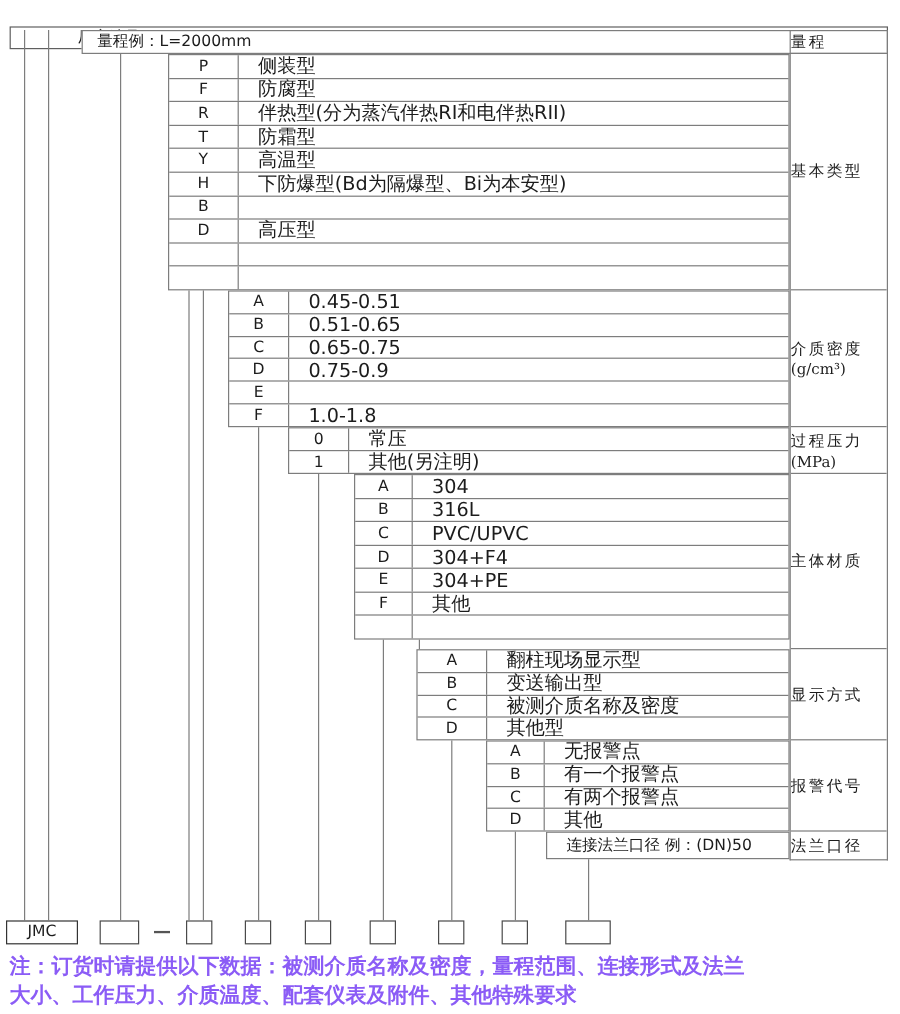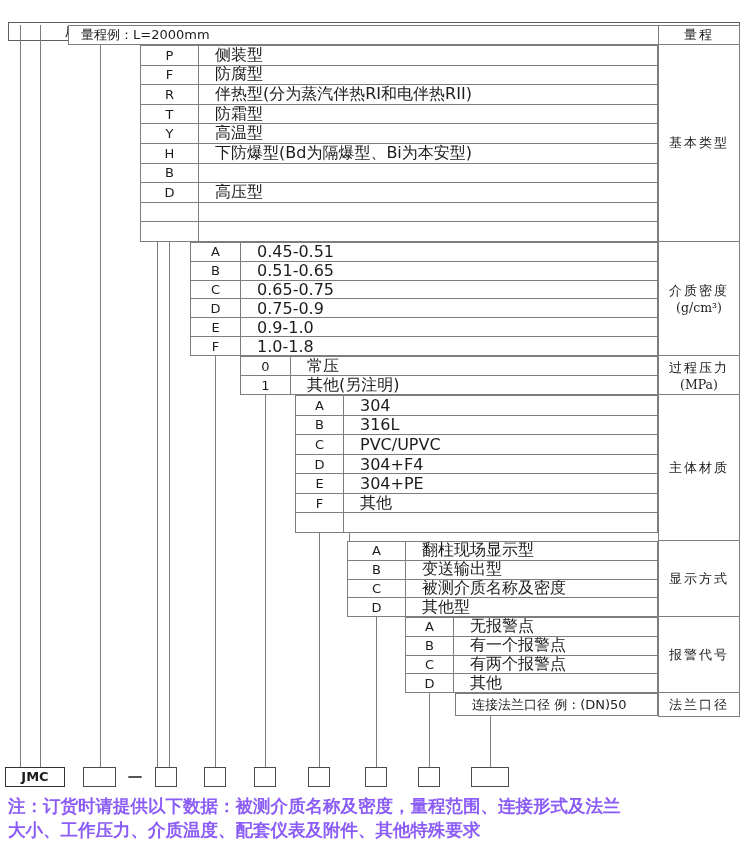--- a/index.html
+++ b/index.html
@@ -40,34 +40,34 @@
   #sec-alarm   {left:405px;top:617px;width:253px;height:76px;}
   #sec-alarm .code{width:48px;}
   
   #flange-row{left:455px;top:693px;width:203px;height:23px;border:1px solid var(--lc);
     font-size:13px;line-height:21px;padding-left:16px;white-space:nowrap;}
   
   #label-col{position:absolute;left:658px;top:25px;width:82px;height:692px;box-sizing:border-box;
     border-left:1px solid var(--lc);border-right:1px solid var(--lc);border-bottom:1px solid var(--lc);
     display:flex;flex-direction:column;overflow:hidden;}
   .lcell{border-bottom:1px solid var(--lc);box-sizing:border-box;flex:none;
-    display:flex;flex-direction:column;align-items:center;justify-content:center;
+    display:flex;flex-direction:column;align-items:flex-start;justify-content:center;
     font-family:"DejaVu Serif","Liberation Serif",serif;font-size:13px;letter-spacing:2px;text-align:center;}
   .lcell:last-child{border-bottom:none;}
   .lcell .sub{letter-spacing:0;font-size:12.5px;}
   #lb-range{height:20px;} #lb-base{height:197px;} #lb-density{height:114px;}
   #lb-pressure{height:39px;} #lb-material{height:146px;} #lb-display{height:76px;}
   #lb-alarm{height:76px;} #lb-flange{height:24px;}
   
   .vline{position:absolute;width:1px;background:var(--lc);}
   
   .mbox{position:absolute;top:767px;height:20px;border:1.5px solid var(--dk);
     box-sizing:border-box;background:#fff;}
   #jmc-box{left:5px;width:60px;border-color:#333;text-align:center;
-    font-weight:bold;font-size:13px;line-height:17px;}
+    font-weight:normal;font-size:13px;line-height:17px;}
   #mb-range{left:83px;width:33px;}
   #mb-base{left:155px;width:22px;} #mb-density{left:204px;width:22px;}
   #mb-pressure{left:254px;width:22px;} #mb-material{left:308px;width:22px;}
   #mb-display{left:365px;width:22px;} #mb-alarm{left:418px;width:22px;}
   #mb-flange{left:471px;width:38px;}
   #model-dash{position:absolute;left:117px;top:767px;width:36px;height:20px;
     text-align:center;line-height:18px;font-weight:bold;font-size:15px;color:#555;}
   
   #order-note{position:absolute;left:8px;top:794px;width:740px;
     font-weight:bold;font-size:17.5px;line-height:24px;color:#8b5cf6;white-space:nowrap;}
@@ -137,21 +137,20 @@
       <div class="row">
         <div class="code">C</div>
         <div class="desc">0.65-0.75</div>
       </div>
       <div class="row">
         <div class="code">D</div>
         <div class="desc">0.75-0.9</div>
       </div>
       <div class="row">
         <div class="code">E</div>
-        <div class="desc">0.9-1.0</div>
       </div>
       <div class="row">
         <div class="code">F</div>
         <div class="desc">1.0-1.8</div>
       </div>
     </div>
   <div class="sec" id="sec-pressure">
       <div class="row">
         <div class="code">0</div>
         <div class="desc">常压</div>

